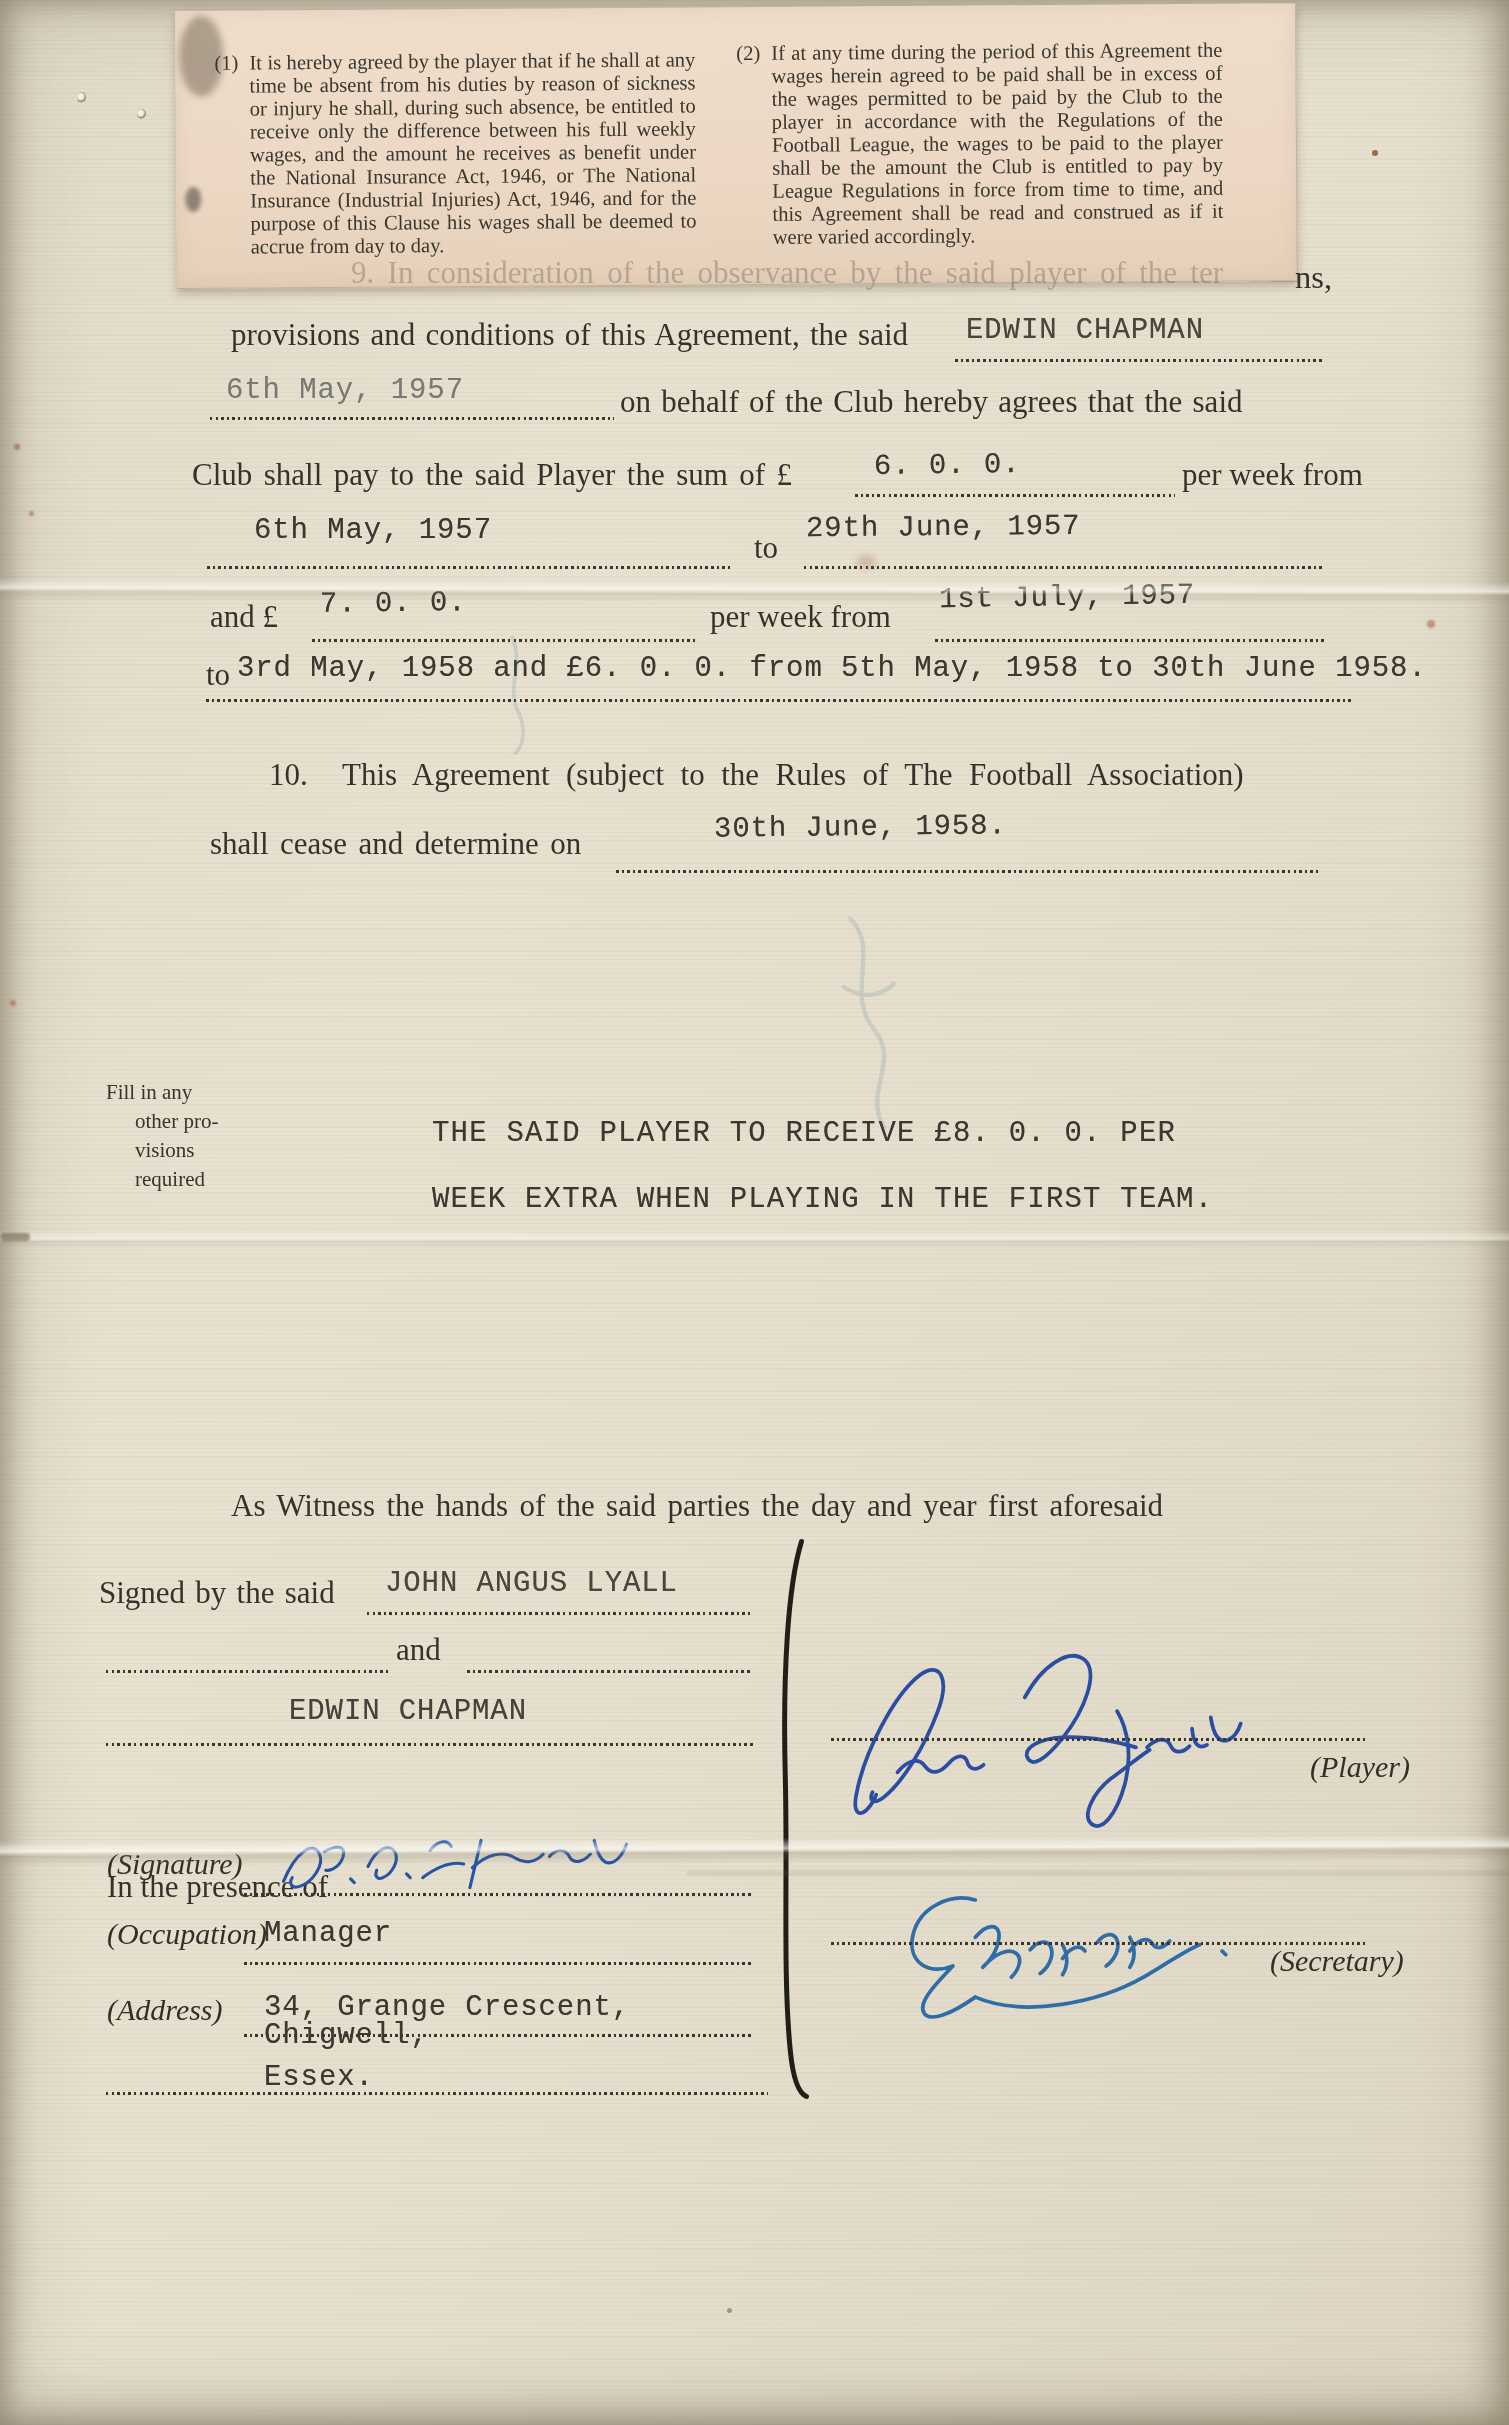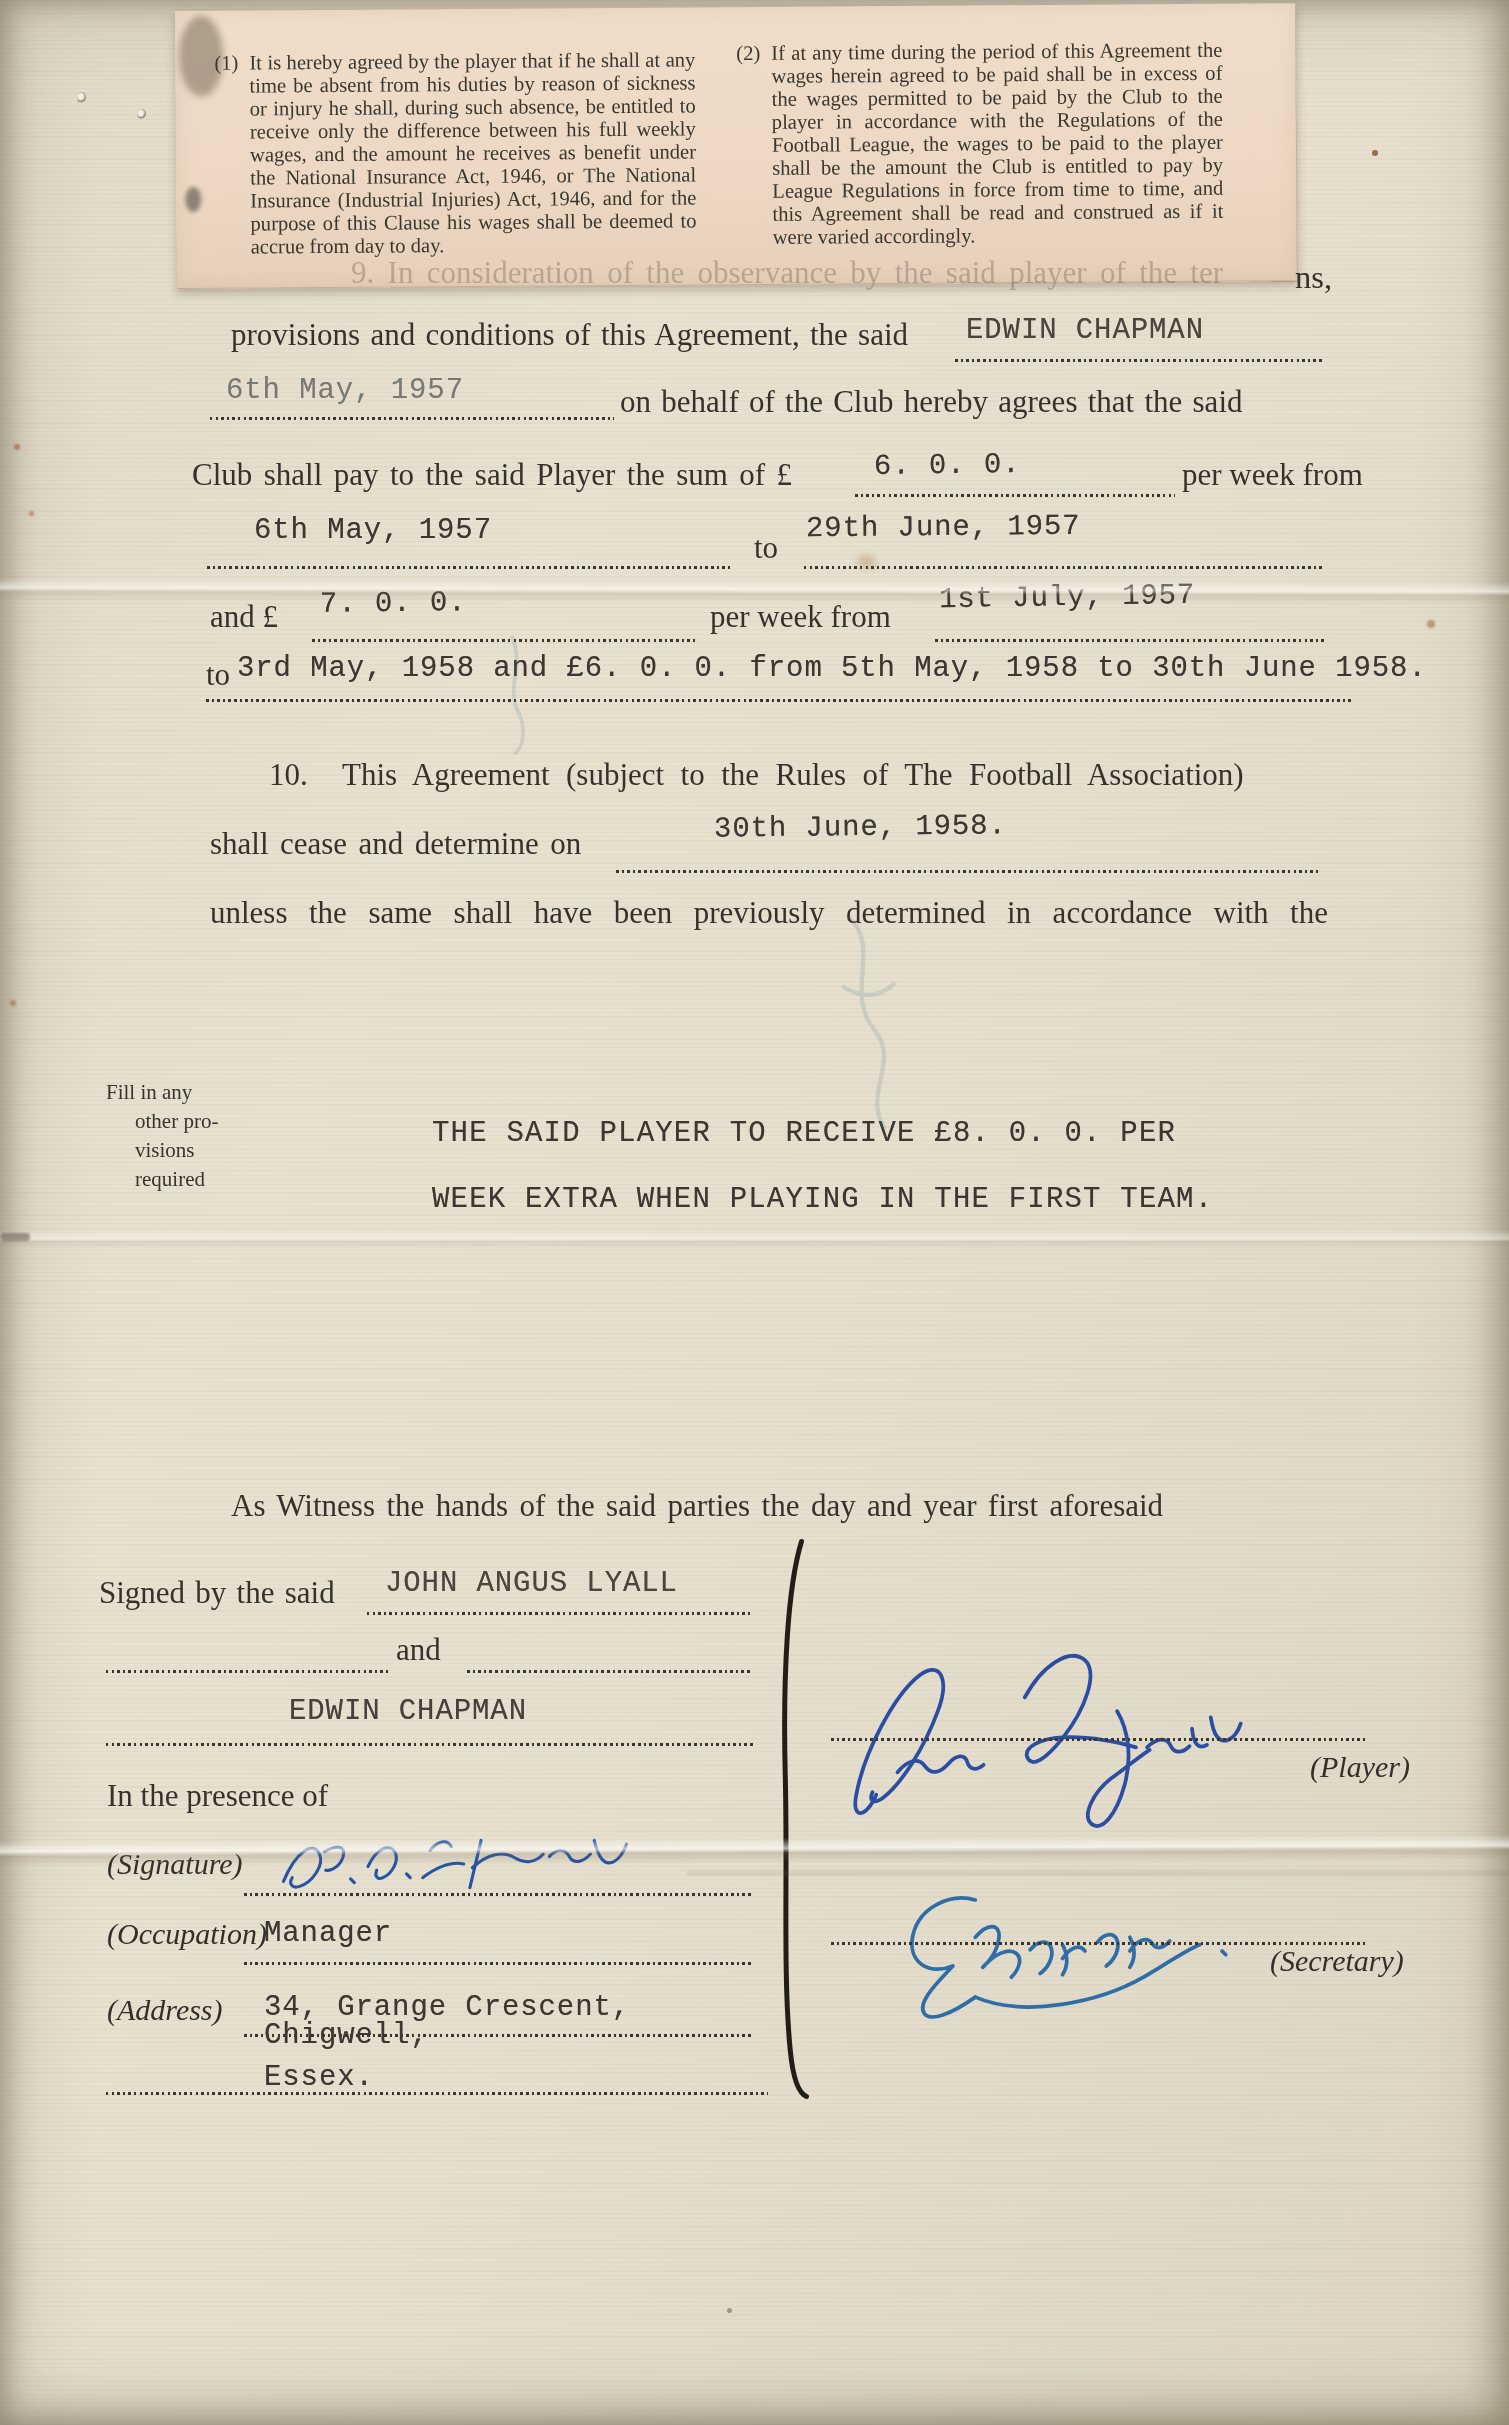--- a/index.html
+++ b/index.html
@@ -85,21 +85,20 @@
 
   <div class="abs print" style="left:206px;top:657px;">to</div>
   <div class="abs typed" style="left:237px;top:652px;">3rd May, 1958 and £6. 0. 0. from 5th May, 1958 to 30th June 1958.</div>
   <div class="dot" style="left:206px;top:699px;width:1146px;"></div>
 
   <div class="abs print" style="left:269px;top:757px;">10.</div>
   <div class="abs print ws14" style="left:342px;top:757px;">This Agreement (subject to the Rules of The Football Association)</div>
   <div class="abs print ws6" style="left:210px;top:826px;">shall cease and determine on</div>
   <div class="abs typed" style="left:714px;top:811px;transform:rotate(-0.7deg);">30th June, 1958.</div>
   <div class="dot" style="left:616px;top:870px;width:706px;"></div>
-  <div class="abs print justfull" style="left:210px;top:895px;width:1118px;">unless the same shall have been previously determined in accordance with the</div>
 
   <div class="abs" style="left:106px;top:1078px;font-size:21px;line-height:29px;color:#37342d;">
     <div>Fill in any</div>
     <div style="padding-left:29px;">other pro-</div>
     <div style="padding-left:29px;">visions</div>
     <div style="padding-left:29px;">required</div>
   </div>
 
   <div class="abs typed" style="left:432px;top:1117px;letter-spacing:1.2px;">THE SAID PLAYER TO RECEIVE £8. 0. 0. PER</div>
   <div class="abs typed" style="left:432px;top:1183px;letter-spacing:1.2px;">WEEK EXTRA WHEN PLAYING IN THE FIRST TEAM.</div>
@@ -128,21 +127,21 @@
       <path d="M310 76 C338 24 382 -4 406 16 C428 36 408 94 370 142 C344 174 322 190 314 172 C308 156 334 142 370 140 C414 138 464 148 488 156"></path>
       <path d="M458 98 C476 128 482 172 470 216 C458 260 434 294 416 278 C402 264 420 228 448 206 C470 190 492 172 510 160"></path>
       <path d="M506 156 C522 140 538 140 544 154 C550 166 562 166 574 154"></path>
       <path d="M578 126 C580 150 588 160 602 152"></path>
       <path d="M608 108 C612 134 620 150 636 144 C646 140 652 130 656 118"></path>
     </g>
   </svg>
   <div class="dot" style="left:831px;top:1738px;width:535px;"></div>
   <div class="abs lbl" style="left:1310px;top:1750px;font-family:Liberation Serif, serif;">(Player)</div>
 
-  <div class="abs print" style="left:107px;top:1778px;">In the presence of</div>
+  <div class="abs print" style="left:107px;top:1869px;">In the presence of</div>
 
   <div class="abs lbl" style="left:107px;top:1847px;">(Signature)</div>
 
   <svg class="abs sig" style="left:259px;top:1823px;" width="387" height="87" viewBox="0 0 620 140" aria-label="E. B. A. Fenton">
     <g stroke="#2553a5" stroke-width="5">
       <path d="M38 94 C58 46 86 28 96 50 C104 68 84 96 64 102 C52 106 46 98 52 88"></path>
       <path d="M104 46 C126 34 138 38 134 54 C130 68 116 78 106 76"></path>
       <path d="M146 90 L152 96"></path>
       <path d="M174 70 C188 40 210 32 218 48 C224 62 212 82 198 88 C190 92 184 86 188 76"></path>
       <path d="M236 82 L242 88"></path>

